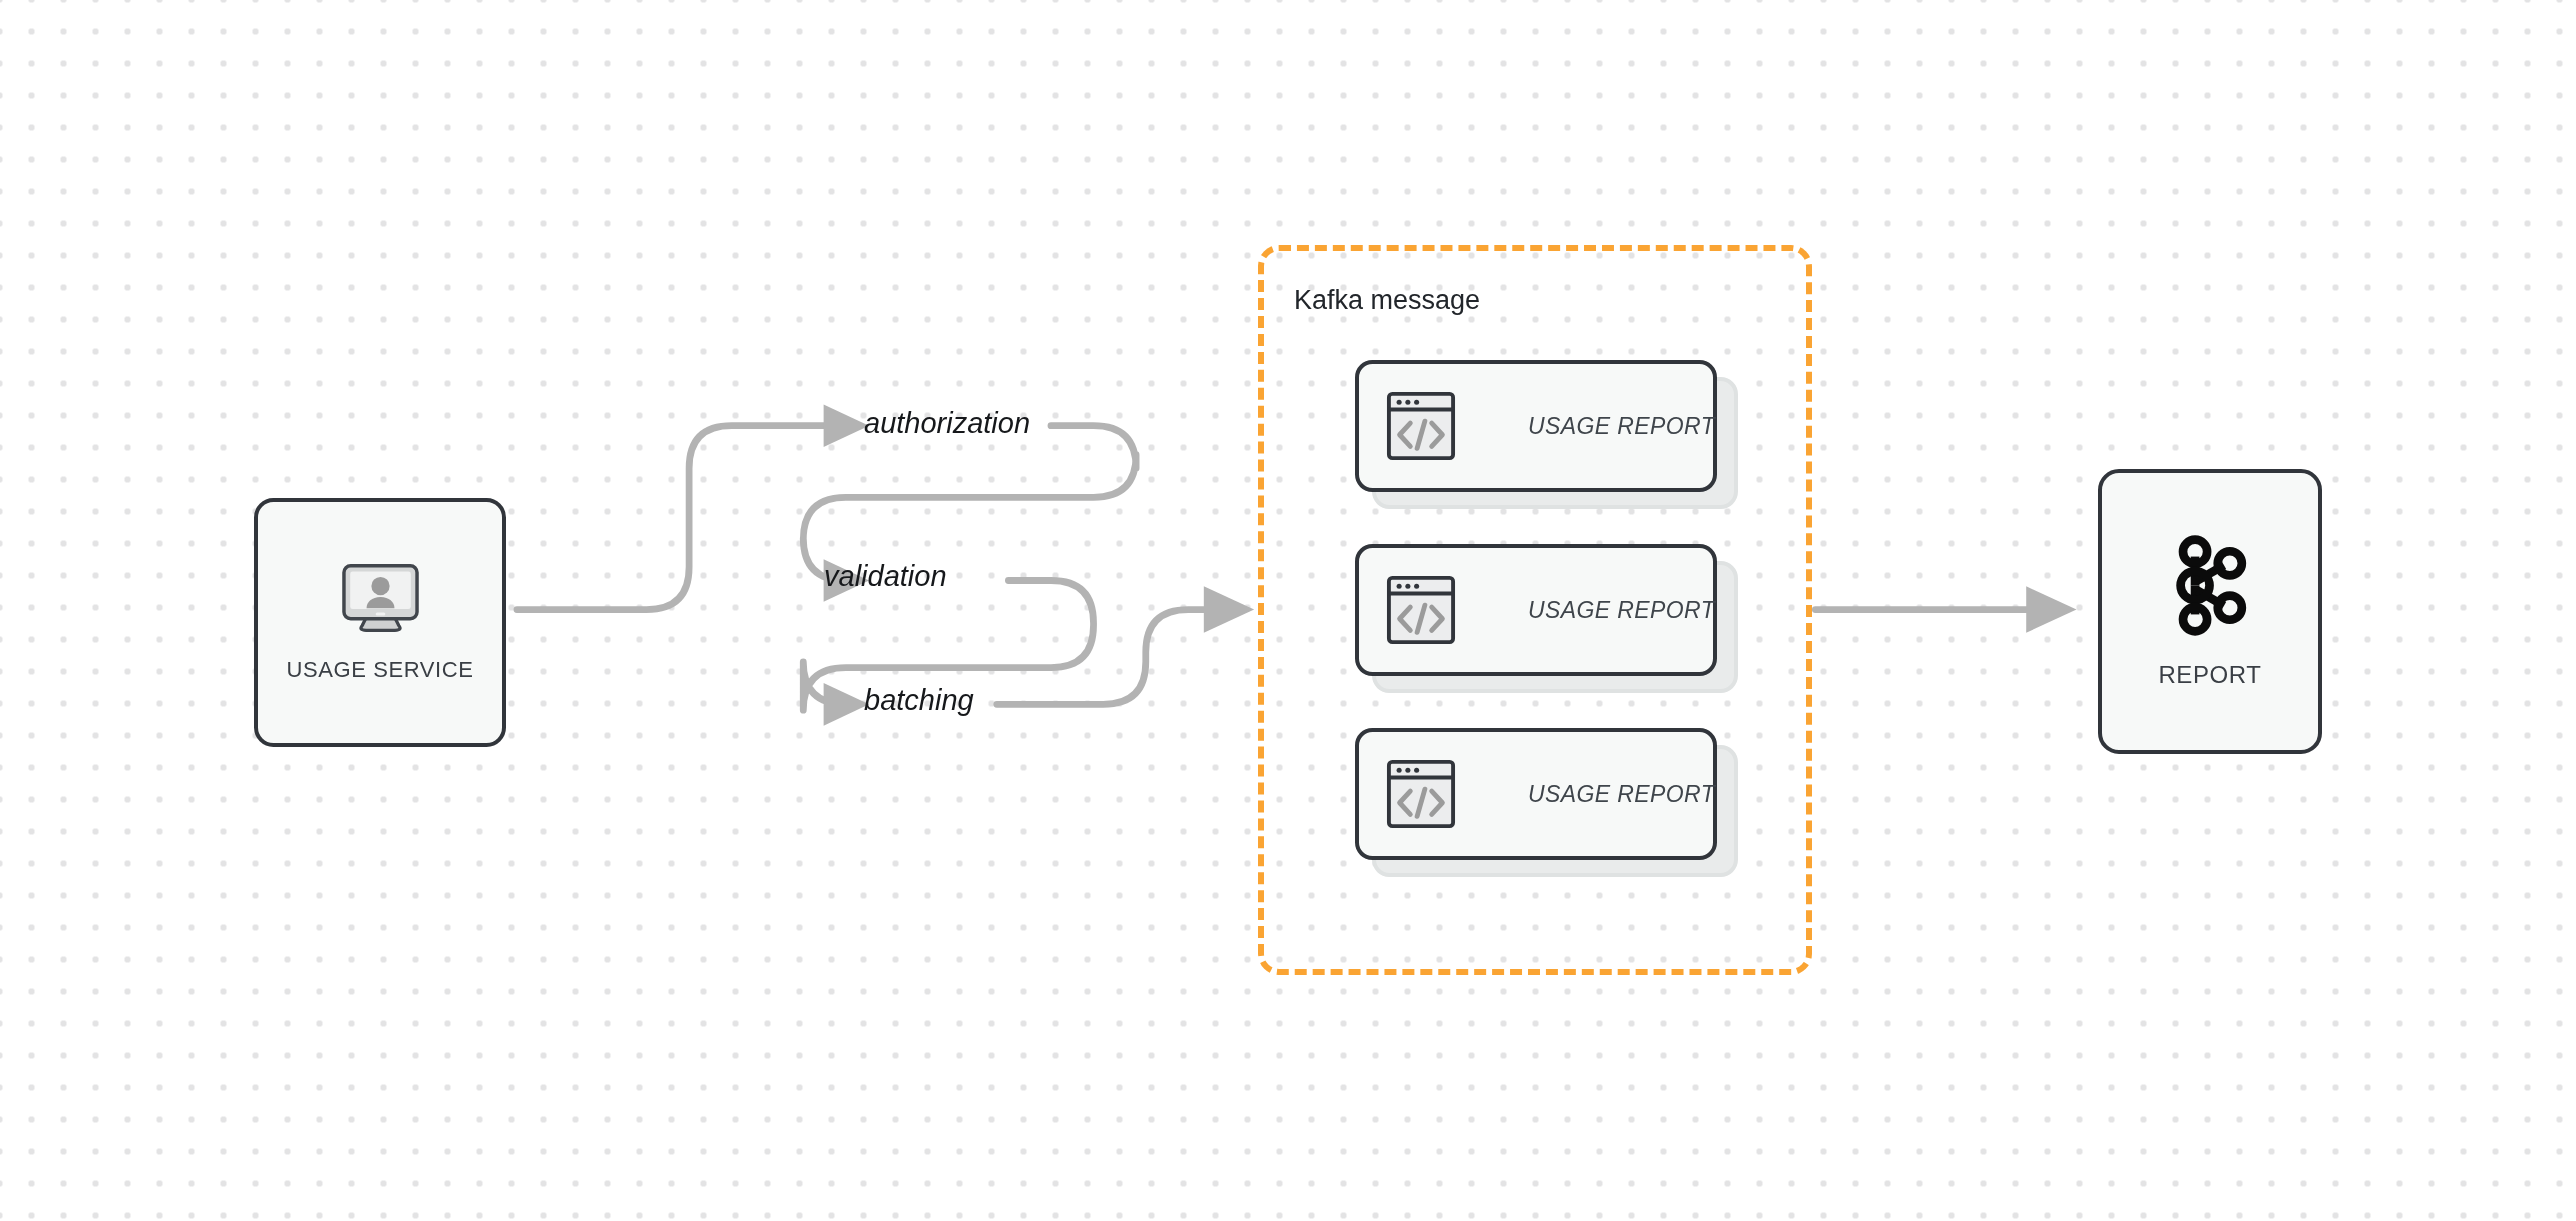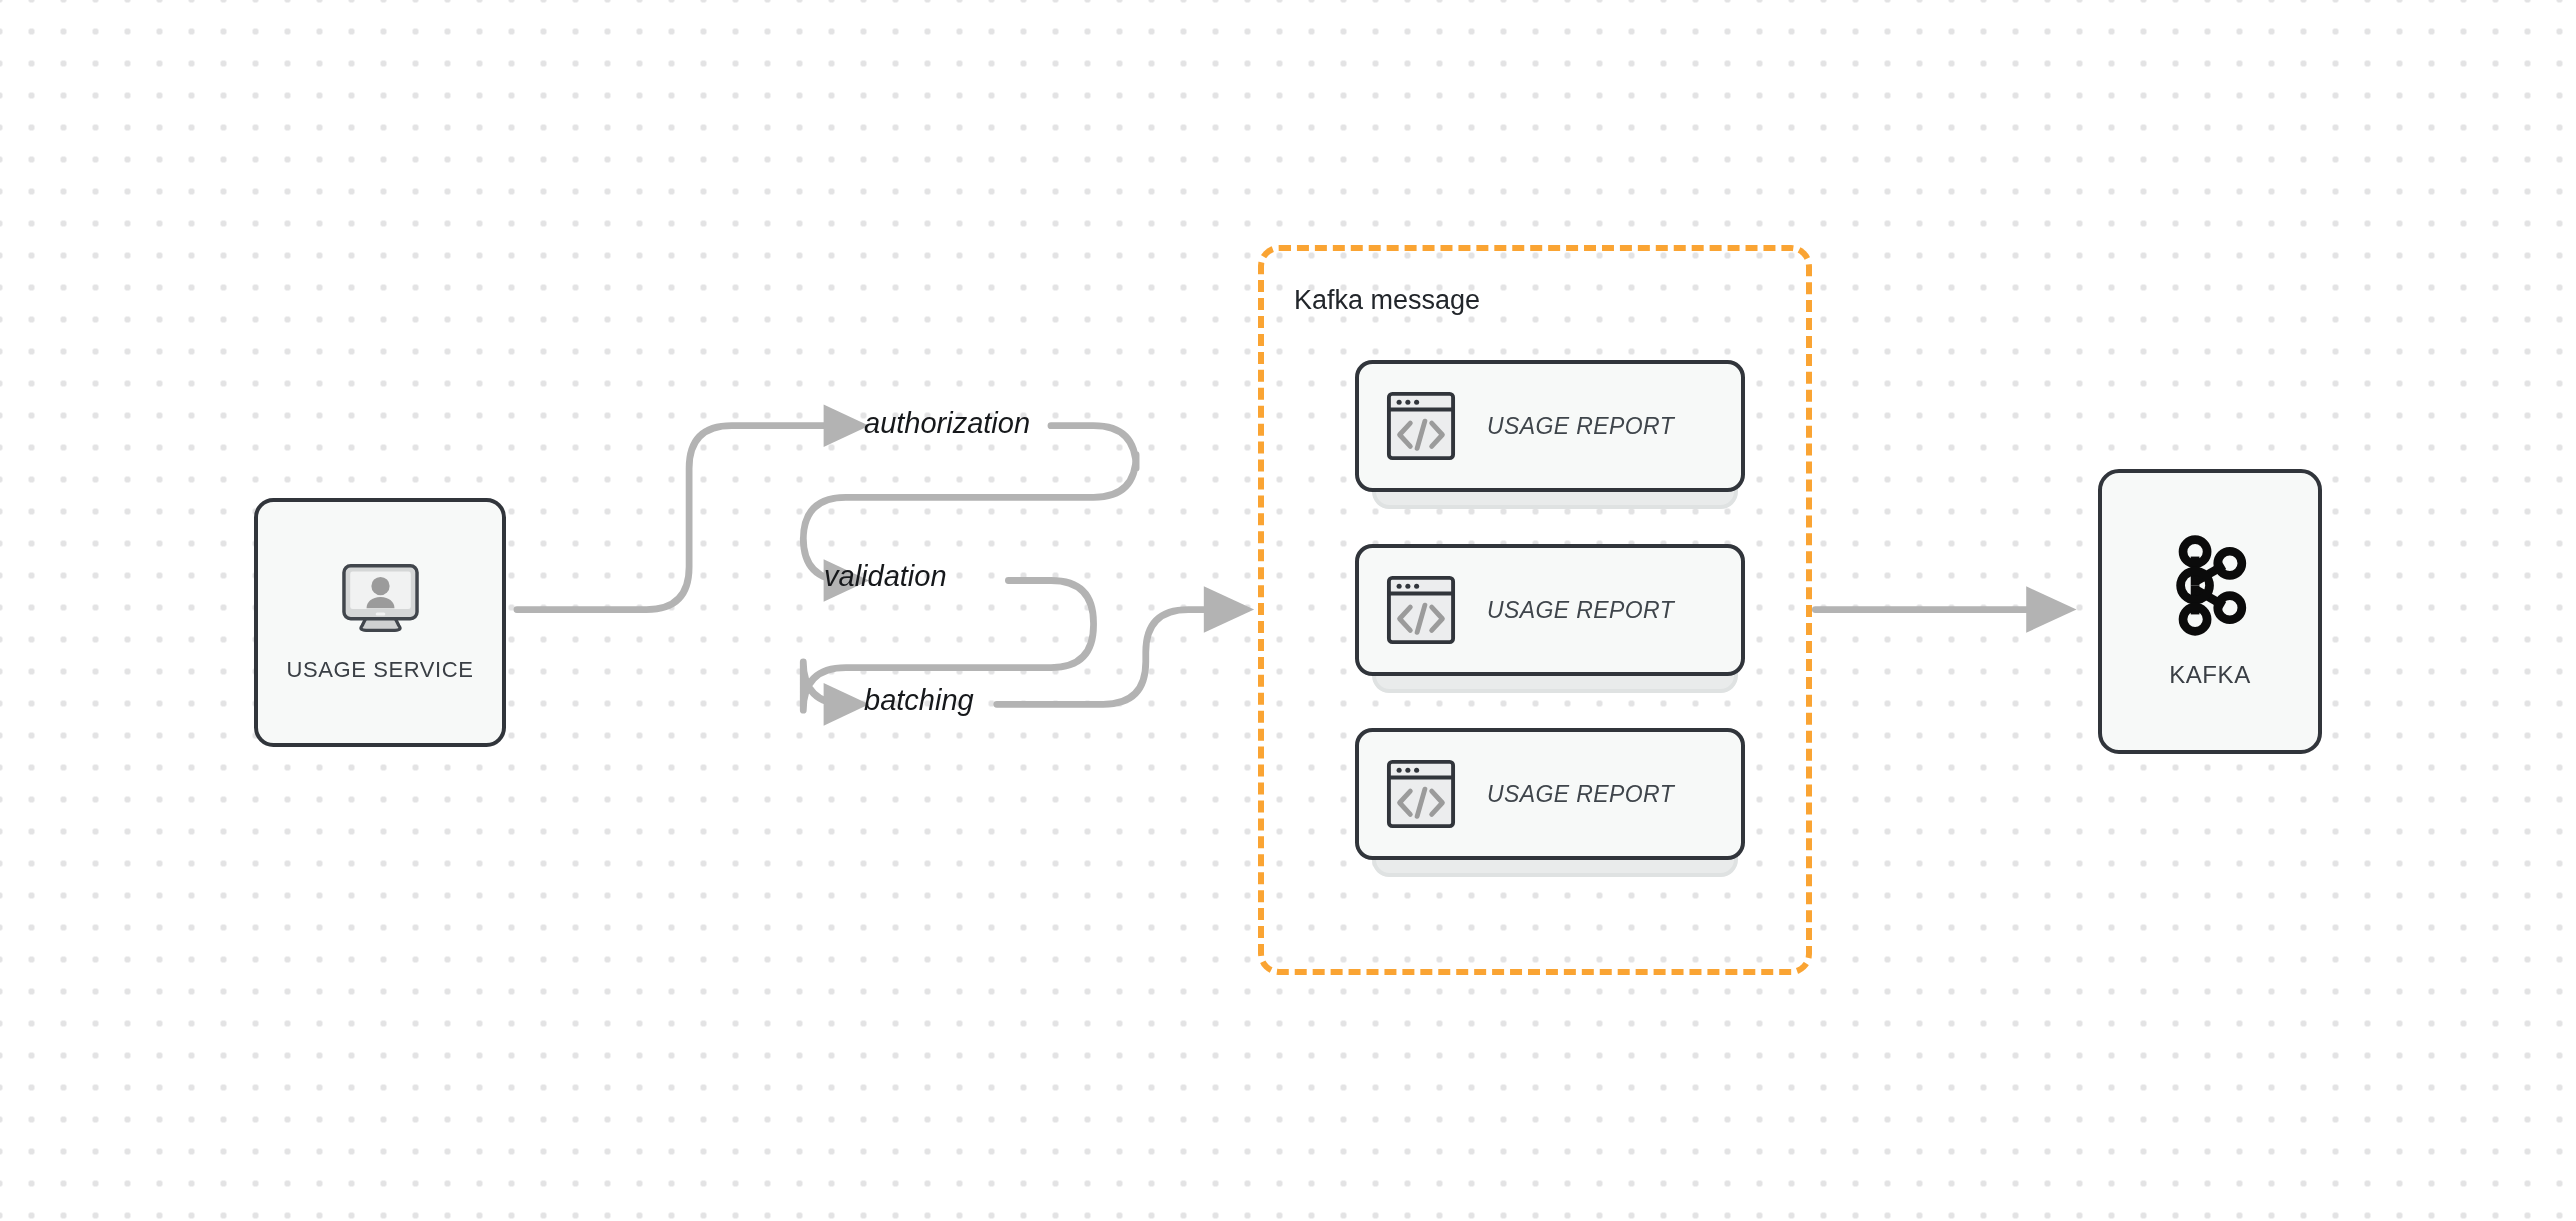--- a/index.html
+++ b/index.html
@@ -98,29 +98,30 @@
     height: 132px;
     box-sizing: border-box;
     background: #e9ebeb;
     border: 4.8px solid #dfe2e2;
     border-radius: 17.4px;
   }
   .report-card {
     position: absolute;
     left: 0;
     top: 0;
-    width: 390px;
+    width: 362px;
     height: 132px;
     box-sizing: border-box;
     background: #f7f9f8;
     border: 4.8px solid #31353b;
     border-radius: 17.4px;
     display: flex;
     flex-direction: row;
     align-items: center;
+    gap: 41px;
   }
   .report-card-icon {
     margin-left: 27px;
     flex: 0 0 auto;
     line-height: 0;
   }
   .report-card-label {
     margin-left: 31px;
     font-size: 23px;
     font-style: italic;
@@ -287,21 +288,21 @@
         </g>
         <g fill="none" stroke="#0b0b0b" stroke-width="9">
           <circle cx="26" cy="17" r="12.5"></circle>
           <circle cx="26" cy="52" r="15"></circle>
           <circle cx="26" cy="87" r="12.5"></circle>
           <circle cx="62" cy="29" r="12.5"></circle>
           <circle cx="62" cy="75" r="12.5"></circle>
         </g>
       </svg>
     </div>
-    <div class="node-label">KAFKA</div>
+    <div class="node-label">REPORT</div>
   </div>
 
   <div class="step-label" id="step-label-authorization">authorization</div>
   <div class="step-label" id="step-label-validation">validation</div>
   <div class="step-label" id="step-label-batching">batching</div>
 
 </div>
 
 
 </body></html>

